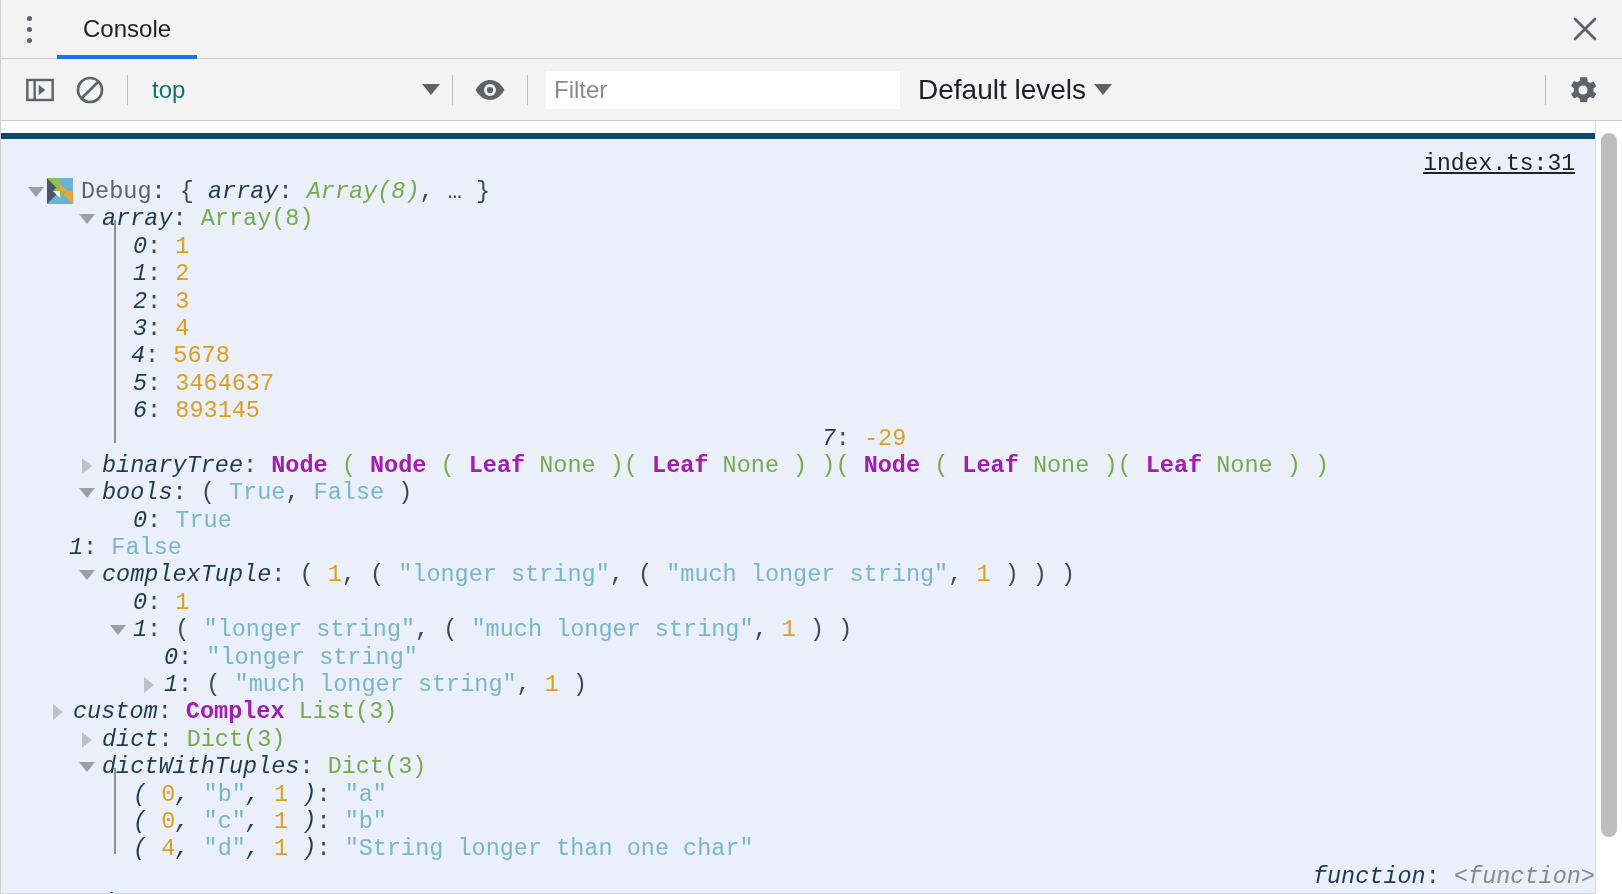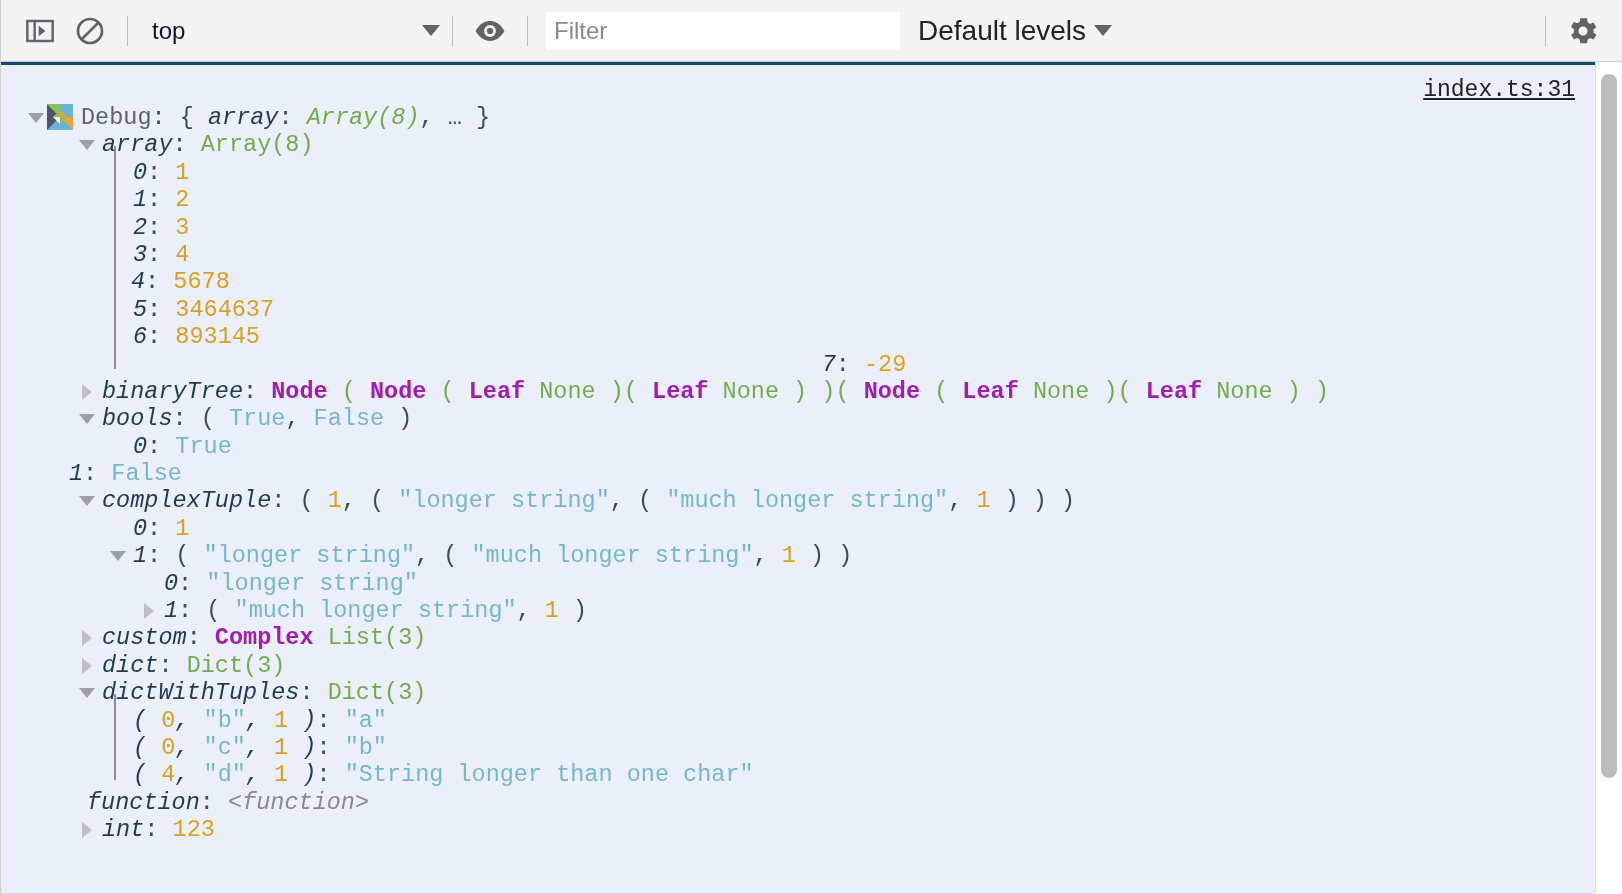--- a/index.html
+++ b/index.html
@@ -68,21 +68,21 @@
   .tb-sep{
     width:1px;height:30px;background:#bdbdbd;margin:0 12px;flex:0 0 auto;
   }
   .ctx-select{
     display:flex;align-items:center;
     width:300px;flex:0 0 auto;
     padding-left:12px;cursor:pointer;
     box-sizing:border-box;
   }
   .ctx-select .label{
-    font-size:24px;color:#0f172a;flex:1;
+    font-size:24px;color:#0f766e;flex:1;
   }
   .caret{
     width:0;height:0;
     border-left:9px solid transparent;
     border-right:9px solid transparent;
     border-top:11px solid #5f6368;
     margin-left:8px;
   }
   .filter-input{
     width:354px;height:38px;flex:0 0 auto;
@@ -105,25 +105,26 @@
 
   
   .console-body{
     flex:1;position:relative;overflow:hidden;
     background:#ffffff;
     display:flex;
   }
   .msg{
     flex:1;position:relative;
     background:#eaeffa;
-    border-top:3px solid #0c4a6e;
+    border-top:6px solid #0c4a6e;
     border-bottom:1px solid #cfd8ef;
     overflow:hidden;
     padding-top:9px;
     box-sizing:border-box;
+    margin-top:12px;
   }
   .srclink{
     position:absolute;top:12px;right:20px;
     font-family:"Liberation Mono", monospace;
     font-size:23px;color:#202124;
     text-decoration:underline;cursor:pointer;
     white-space:nowrap;
   }
   .rows{
     font-family:"Liberation Mono", monospace;
@@ -191,20 +192,38 @@
     width:16px;height:704px;
     background:#bdbdbd;border-radius:9px;
     cursor:pointer;
   }
 </style>
 </head>
 <body>
 
 <div class="devtools">
 
+  <div class="tabbar">
+    <div class="kebab">
+      <div class="dots">
+        <i></i>
+          <i></i>
+          <i></i>
+      </div>
+    </div>
+    <div class="tab active">
+      <span>Console</span>
+    </div>
+    <div class="tabbar-spacer"></div>
+    <div class="close-btn">
+      <svg width="30" height="30" viewBox="0 0 24 24">
+        <path d="M4 4 L20 20 M20 4 L4 20" stroke="#5f6368" stroke-width="2.2" fill="none" stroke-linecap="round"></path>
+      </svg>
+    </div>
+  </div>
 
   <div class="toolbar">
 
     <div class="tb-icon">
       <svg width="32" height="32" viewBox="0 0 24 24">
         <rect x="2.5" y="4.5" width="19" height="15" fill="none" stroke="#5f6368" stroke-width="1.8"></rect>
         <line x1="8" y1="4.5" x2="8" y2="19.5" stroke="#5f6368" stroke-width="1.8"></line>
         <path d="M11 8 L16 12 L11 16 Z" fill="#5f6368"></path>
       </svg>
     </div>
@@ -279,27 +298,27 @@
           <div class="row" style="padding-left: 106px; justify-content: center;"><span class="tri none"></span><span style="width: 4px; flex: 0 0 4px;"></span><span class="txt"><span class="c-idx">7</span><span class="c-punct">: </span><span class="c-num">-29</span></span></div>
           <div class="row" style="padding-left: 75px;"><span class="tri"><span class="t-closed"></span></span><span style="width: 4px; flex: 0 0 4px;"></span><span class="txt"><span class="c-key">binaryTree</span><span class="c-punct">: </span><span class="c-type-b">Node</span><span class="c-type"> ( </span><span class="c-type-b">Node</span><span class="c-type"> ( </span><span class="c-type-b">Leaf</span><span class="c-type"> None )( </span><span class="c-type-b">Leaf</span><span class="c-type"> None ) )( </span><span class="c-type-b">Node</span><span class="c-type"> ( </span><span class="c-type-b">Leaf</span><span class="c-type"> None )( </span><span class="c-type-b">Leaf</span><span class="c-type"> None ) )</span></span></div>
           <div class="row" style="padding-left: 75px;"><span class="tri"><span class="t-open"></span></span><span style="width: 4px; flex: 0 0 4px;"></span><span class="txt"><span class="c-key">bools</span><span class="c-punct">: </span><span class="c-punct">( </span><span class="c-bool">True</span><span class="c-punct">, </span><span class="c-bool">False</span><span class="c-punct"> )</span></span></div>
           <div class="row" style="padding-left: 106px;"><span class="tri none"></span><span style="width: 4px; flex: 0 0 4px;"></span><span class="txt"><span class="c-idx">0</span><span class="c-punct">: </span><span class="c-bool">True</span></span></div>
           <div class="row" style="padding-left: 42px;"><span class="tri none"></span><span style="width: 4px; flex: 0 0 4px;"></span><span class="txt"><span class="c-idx">1</span><span class="c-punct">: </span><span class="c-bool">False</span></span></div>
           <div class="row" style="padding-left: 75px;"><span class="tri"><span class="t-open"></span></span><span style="width: 4px; flex: 0 0 4px;"></span><span class="txt"><span class="c-key">complexTuple</span><span class="c-punct">: </span><span class="c-punct">( </span><span class="c-num">1</span><span class="c-punct">, ( </span><span class="c-str">"longer string"</span><span class="c-punct">, ( </span><span class="c-str">"much longer string"</span><span class="c-punct">, </span><span class="c-num">1</span><span class="c-punct"> ) ) )</span></span></div>
           <div class="row" style="padding-left: 106px;"><span class="tri none"></span><span style="width: 4px; flex: 0 0 4px;"></span><span class="txt"><span class="c-idx">0</span><span class="c-punct">: </span><span class="c-num">1</span></span></div>
           <div class="row" style="padding-left: 106px;"><span class="tri"><span class="t-open"></span></span><span style="width: 4px; flex: 0 0 4px;"></span><span class="txt"><span class="c-idx">1</span><span class="c-punct">: </span><span class="c-punct">( </span><span class="c-str">"longer string"</span><span class="c-punct">, ( </span><span class="c-str">"much longer string"</span><span class="c-punct">, </span><span class="c-num">1</span><span class="c-punct"> ) )</span></span></div>
           <div class="row" style="padding-left: 137px;"><span class="tri none"></span><span style="width: 4px; flex: 0 0 4px;"></span><span class="txt"><span class="c-idx">0</span><span class="c-punct">: </span><span class="c-str">"longer string"</span></span></div>
           <div class="row" style="padding-left: 137px;"><span class="tri"><span class="t-closed"></span></span><span style="width: 4px; flex: 0 0 4px;"></span><span class="txt"><span class="c-idx">1</span><span class="c-punct">: </span><span class="c-punct">( </span><span class="c-str">"much longer string"</span><span class="c-punct">, </span><span class="c-num">1</span><span class="c-punct"> )</span></span></div>
-          <div class="row" style="padding-left: 75px;"><span class="tri"><span class="t-closed"></span></span><span style="width: 4px; flex: 0 0 4px;"></span><span class="txt"><span class="c-key">custom</span><span class="c-punct">: </span><span class="c-type-b">Complex</span><span class="c-type"> List(3)</span></span></div>
+          <div class="row" style="padding-left: 46px;"><span class="tri"><span class="t-closed"></span></span><span style="width: 4px; flex: 0 0 4px;"></span><span class="txt"><span class="c-key">custom</span><span class="c-punct">: </span><span class="c-type-b">Complex</span><span class="c-type"> List(3)</span></span></div>
           <div class="row" style="padding-left: 75px;"><span class="tri"><span class="t-closed"></span></span><span style="width: 4px; flex: 0 0 4px;"></span><span class="txt"><span class="c-key">dict</span><span class="c-punct">: </span><span class="c-type">Dict(3)</span></span></div>
           <div class="row" style="padding-left: 75px;"><span class="tri"><span class="t-open"></span></span><span style="width: 4px; flex: 0 0 4px;"></span><span class="txt"><span class="c-key">dictWithTuples</span><span class="c-punct">: </span><span class="c-type">Dict(3)</span></span></div>
           <div class="row" style="padding-left: 106px;"><span class="tri none"></span><span style="width: 4px; flex: 0 0 4px;"></span><span class="txt"><span class="c-idx">( </span><span class="c-num">0</span><span class="c-idx">, </span><span class="c-str">"b"</span><span class="c-idx">, </span><span class="c-num">1</span><span class="c-idx"> )</span><span class="c-punct">: </span><span class="c-str">"a"</span></span></div>
           <div class="row" style="padding-left: 106px;"><span class="tri none"></span><span style="width: 4px; flex: 0 0 4px;"></span><span class="txt"><span class="c-idx">( </span><span class="c-num">0</span><span class="c-idx">, </span><span class="c-str">"c"</span><span class="c-idx">, </span><span class="c-num">1</span><span class="c-idx"> )</span><span class="c-punct">: </span><span class="c-str">"b"</span></span></div>
           <div class="row" style="padding-left: 106px;"><span class="tri none"></span><span style="width: 4px; flex: 0 0 4px;"></span><span class="txt"><span class="c-idx">( </span><span class="c-num">4</span><span class="c-idx">, </span><span class="c-str">"d"</span><span class="c-idx">, </span><span class="c-num">1</span><span class="c-idx"> )</span><span class="c-punct">: </span><span class="c-str">"String longer than one char"</span></span></div>
-          <div class="row" style="padding-left: 60px;"><span class="tri none"></span><span style="width: 4px; flex: 0 0 4px;"></span><span class="txt"><span class="c-key">function</span><span class="c-punct">: </span><span class="c-func">&lt;function&gt;</span></span></div>
+          <div class="row" style="padding-left: 75px; justify-content: space-between;"><span class="tri none"></span><span style="width: 4px; flex: 0 0 4px;"></span><span class="txt"><span class="c-key">function</span><span class="c-punct">: </span><span class="c-func">&lt;function&gt;</span></span></div>
           <div class="row" style="padding-left: 75px;"><span class="tri"><span class="t-closed"></span></span><span style="width: 4px; flex: 0 0 4px;"></span><span class="txt"><span class="c-key">int</span><span class="c-punct">: </span><span class="c-num">123</span></span></div>
           <div class="guide" style="left: 113px; top: 80.8px; height: 223.2px;"></div>
           <div class="guide" style="left: 113px; top: 628.8px; height: 86.2px;"></div>
         </div>
     </div>
     <div class="vscroll">
       <div class="vthumb"></div>
     </div>
   </div>
 

